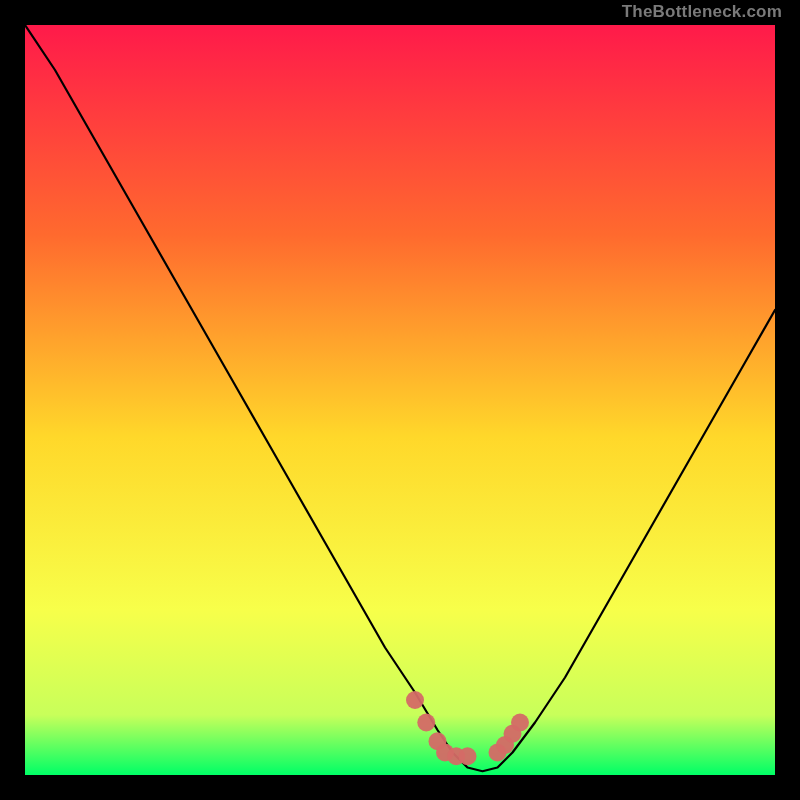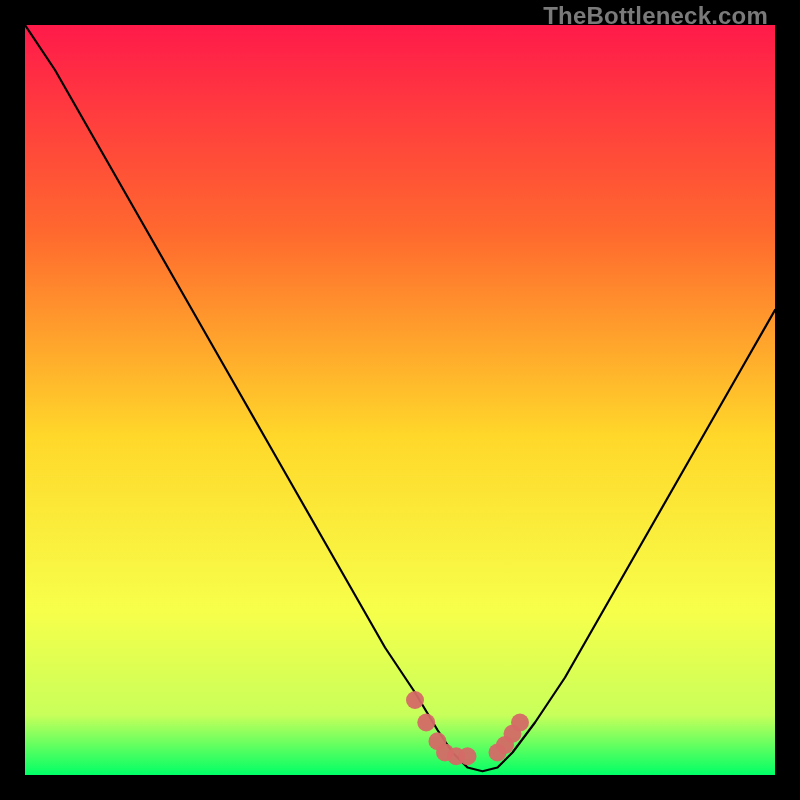--- a/index.html
+++ b/index.html
@@ -6,23 +6,23 @@
   html, body { width: 800px; height: 800px; overflow: hidden; background: #000; }
   .frame {
     position: relative;
     width: 800px;
     height: 800px;
     background: #000;
   }
   .watermark {
     position: absolute;
     top: 2px;
-    right: 32px;
+    right: 18px;
     font-family: Arial, Helvetica, sans-serif;
-    font-size: 24px;
+    font-size: 17px;
     font-weight: 600;
     color: #7a7a7a;
     letter-spacing: 0.2px;
   }
   .plot {
     position: absolute;
     left: 25px;
     top: 25px;
     width: 750px;
     height: 750px;

